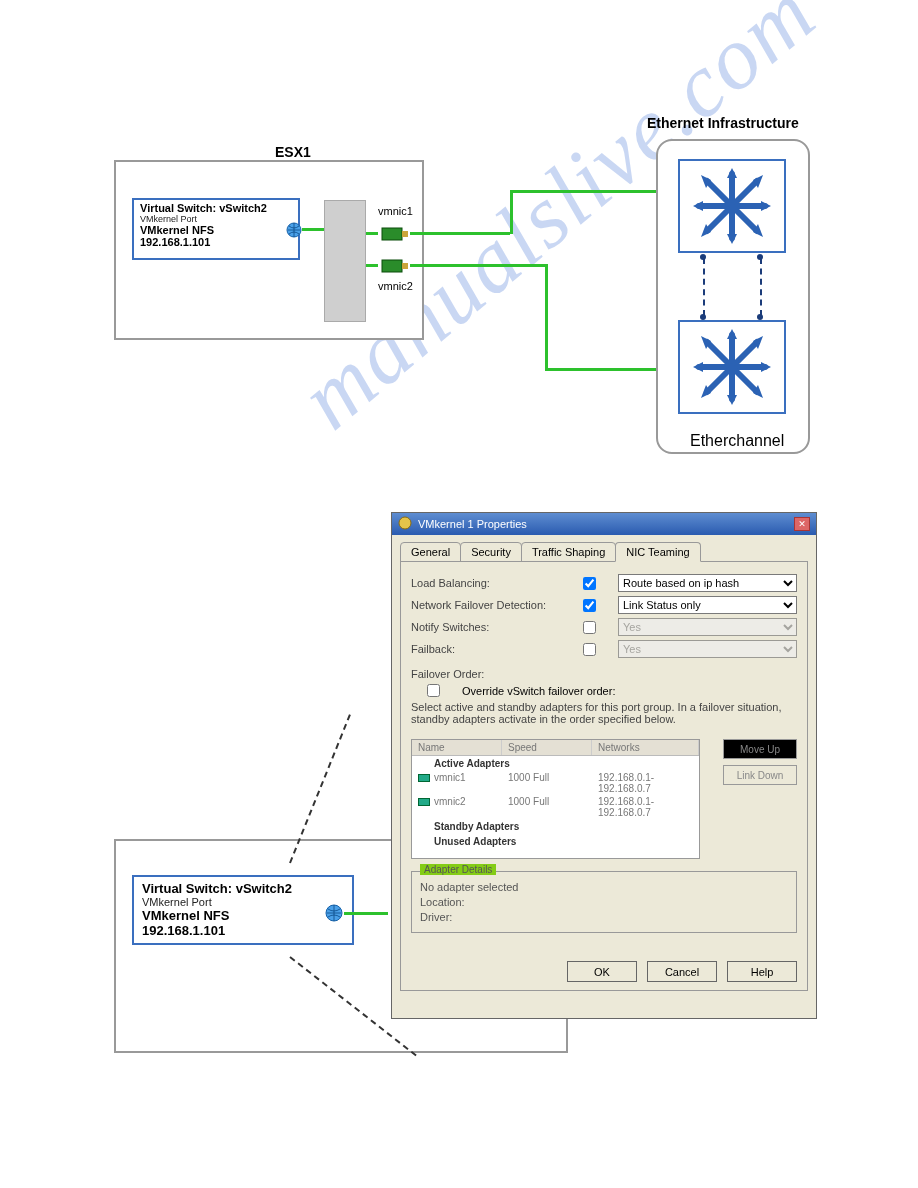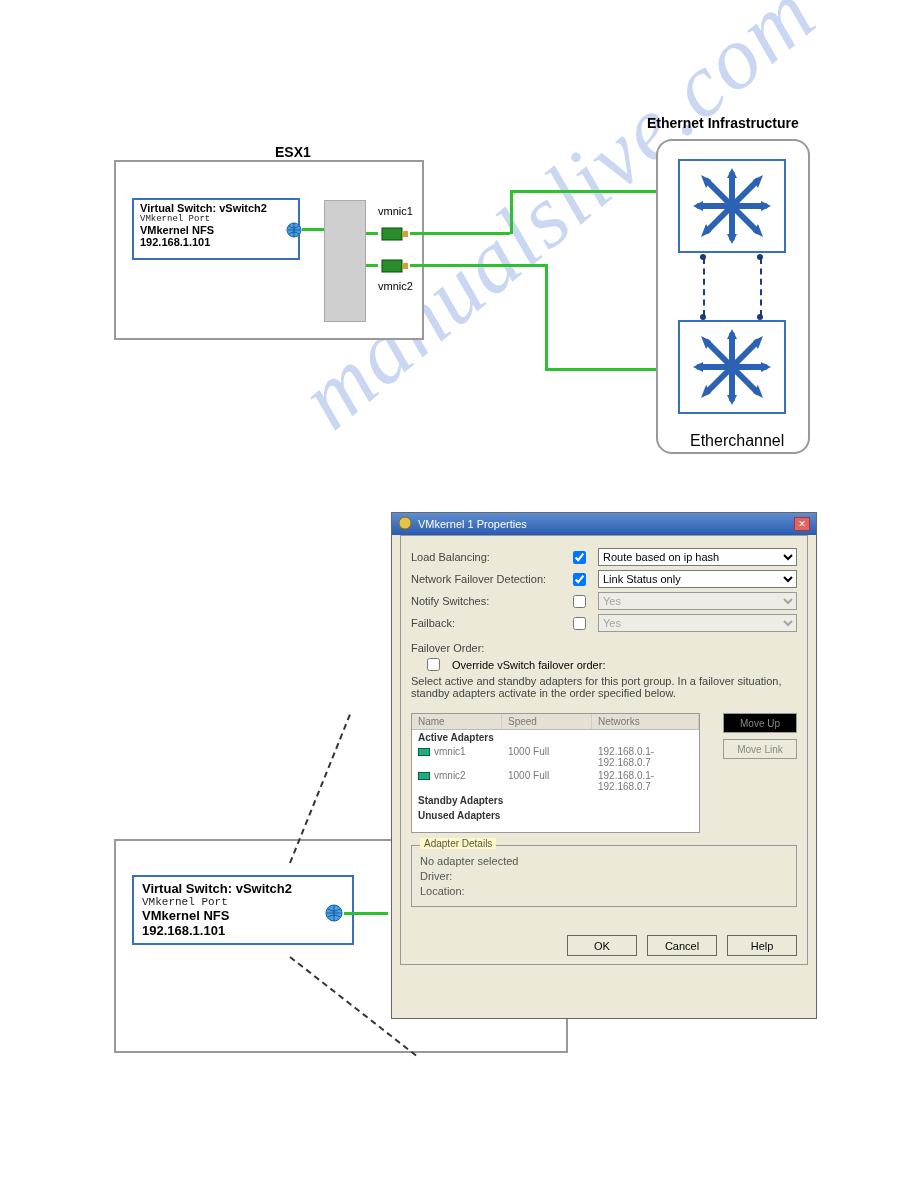--- a/index.html
+++ b/index.html
@@ -4,21 +4,21 @@
 <style>
   * { box-sizing: border-box; margin: 0; padding: 0; }
   body { font-family: Arial, sans-serif; background: #fff; width: 918px; height: 1188px; position: relative; }
 
   
   .esx1-label { position: absolute; left: 275px; top: 144px; font-weight: bold; font-size: 14px; }
   .esx1-box { position: absolute; left: 114px; top: 160px; width: 310px; height: 180px; border: 2px solid #999; background: #fff; }
 
   .vswitch-box1 { position: absolute; left: 132px; top: 198px; width: 168px; height: 62px; border: 2px solid #3a6fbf; background: #fff; padding: 2px 6px; font-size: 10px; }
   .vswitch-title { font-weight: bold; font-size: 11px; }
-  .vswitch-port { font-size: 9px; color: #222; font-family: Liberation Mono, monospace; }
+  .vswitch-port { font-size: 9px; color: #222; }
   .vswitch-name { font-weight: bold; font-size: 11px; }
   .vswitch-ip { font-weight: bold; font-size: 11px; }
 
   .globe-icon1 { position: absolute; left: 286px; top: 222px; }
   .vswitch-bar { position: absolute; left: 324px; top: 200px; width: 42px; height: 122px; background: #cfcfcf; border: 1px solid #aaa; }
 
   .nic-icon { position: absolute; width: 34px; height: 20px; }
   .nic1 { left: 378px; top: 224px; }
   .nic2 { left: 378px; top: 256px; }
   .nic-label { position: absolute; font-size: 11px; }
@@ -60,42 +60,42 @@
   .dialog { position:absolute; left:391px; top:512px; width:426px; height:507px; border:1px solid #666; background:#ece9d8; font-family: Tahoma, sans-serif; font-size:11px; }
   .titlebar { height:22px; background: linear-gradient(#5e8dd1,#2a5bb0); color:#fff; display:flex; align-items:center; padding:0 6px; justify-content:space-between; }
   .titlebar-left { display:flex; align-items:center; gap:6px; }
   .close-btn { width:16px; height:14px; background:#d66; border:1px solid #a33; color:#fff; font-size:9px; line-height:12px; text-align:center; cursor:default; }
   .tabs { display:flex; padding:6px 8px 0 8px; gap:0; }
   .tab { padding:3px 10px; border:1px solid #999; background:#ece9d8; border-top-left-radius:4px; border-top-right-radius:4px; margin-right:-1px; position:relative; top:1px; }
   .tab.active { background:#ece9d8; border-bottom:1px solid #ece9d8; font-weight:normal; z-index:2; }
   .tab-body { margin:0 8px 8px 8px; border:1px solid #999; background:#ece9d8; padding:8px 10px; min-height:430px; position:relative; }
 
   .fieldset-label { color:#444; font-size:11px; margin:4px 0 6px 0; }
-  .row { display:flex; align-items:center; margin:4px 0; gap:6px; }
+  .row { display:flex; align-items:center; margin:4px 0; gap:16px; }
   .row .label { width:150px; color:#444; }
   .row input[type=checkbox] { margin:0 6px; }
   .row select { flex:1; height:18px; font-size:11px; border:1px solid #7a7a7a; background:#fff; }
   .row select:disabled { background:#eee; color:#888; }
 
   .failover-order { margin-top:10px; }
   .failover-desc { margin:4px 0 8px 0; color:#444; }
 
   .adapter-list { border:1px solid #999; background:#fff; height:120px; overflow:hidden; }
   .adapter-header { display:flex; background:#e4e0d4; border-bottom:1px solid #bbb; font-size:10px; color:#777; }
   .adapter-header div { padding:2px 6px; border-right:1px solid #ccc; }
   .col-name { width:90px; }
   .col-speed { width:90px; }
   .col-net { flex:1; }
-  .adapter-section { font-weight:bold; padding:2px 6px; color:#333; font-size:10px; }
+  .adapter-section { font-weight:bold; padding:2px 22px; color:#333; font-size:10px; }
   .adapter-row { display:flex; font-size:10px; color:#777; }
   .adapter-row div { padding:1px 6px; }
   .nic-mini { display:inline-block; width:12px; height:8px; background:#2a8; border:1px solid #063; margin-right:4px; vertical-align:middle; }
 
   .adapter-details { border:1px solid #999; margin-top:12px; padding:6px 8px; position:relative; }
-  .adapter-details .legend { position:absolute; top:-8px; left:8px; background:#fef9c3; padding:0 4px; font-size:10px; color:#555; }
+  .adapter-details .legend { position:absolute; top:-8px; left:8px; background:#84cc16; padding:0 4px; font-size:10px; color:#555; }
   .adapter-details div { margin:3px 0; color:#555; }
 
   .dialog-footer { position:absolute; bottom:8px; right:10px; display:flex; gap:10px;justify-content:center; }
   .dialog-footer button { width:70px; height:21px; font-size:11px; border:1px solid #666; background:#ece9d8; }
 
 </style>
 </head>
 <body>
 
 <div class="watermark">manualslive.com</div>
@@ -232,20 +232,26 @@
       <span>
         <svg width="14" height="14">
             <circle cx="7" cy="7" r="6" fill="#e5c44a" stroke="#8b6b10"></circle>
           </svg>
       </span>
       <span>VMkernel 1 Properties</span>
     </div>
     <div class="close-btn">✕</div>
   </div>
 
+  <div class="tabs">
+    <div class="tab">General</div>
+    <div class="tab">Security</div>
+    <div class="tab">Traffic Shaping</div>
+    <div class="tab active">NIC Teaming</div>
+  </div>
 
   <div class="tab-body">
 
     <div class="row">
       <span class="label">Load Balancing:</span>
       <input type="checkbox" checked="" style="">
       <select>
         <option>Route based on ip hash</option>
       </select>
     </div>
@@ -295,29 +301,29 @@
           <div class="adapter-row">
             <div class="col-name"><span class="nic-mini"></span><span>vmnic2</span></div>
             <div class="col-speed">1000 Full</div>
             <div class="col-net">192.168.0.1-192.168.0.7</div>
           </div>
           <div class="adapter-section">Standby Adapters</div>
           <div class="adapter-section">Unused Adapters</div>
         </div>
         <div style="display:flex; flex-direction:column; gap:6px;">
           <button disabled="" style="width:74px;height:20px;font-size:10px;border:1px solid #999;background:#000000;color:#888;">Move Up</button>
-          <button disabled="" style="width:74px;height:20px;font-size:10px;border:1px solid #999;background:#ece9d8;color:#888;">Move Link</button>
+          <button disabled="" style="width:74px;height:20px;font-size:10px;border:1px solid #999;background:#ece9d8;color:#888;">Link Down</button>
         </div>
       </div>
 
       <div class="adapter-details">
         <span class="legend">Adapter Details</span>
         <div>No adapter selected</div>
+        <div>Location:</div>
         <div>Driver:</div>
-        <div>Location:</div>
       </div>
     </div>
 
     <div class="dialog-footer">
       <button>OK</button>
       <button>Cancel</button>
       <button>Help</button>
     </div>
   </div>
 </div>

